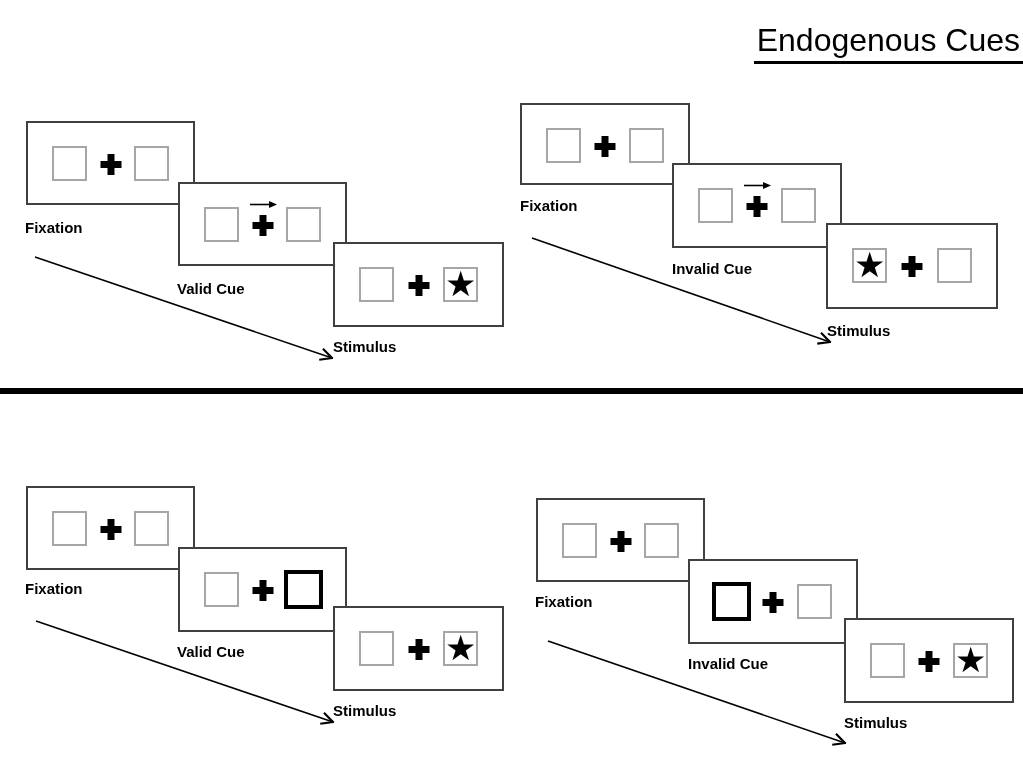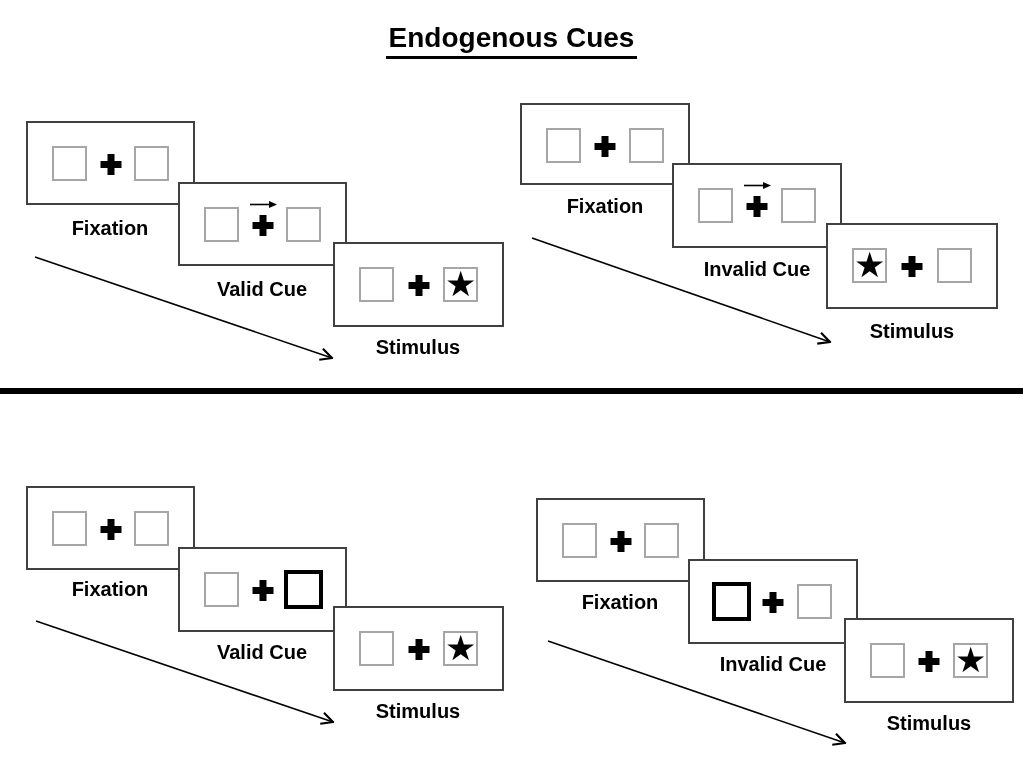--- a/index.html
+++ b/index.html
@@ -8,22 +8,22 @@
     --square_border:#a6a6a6;
     --bold_square_border:#000000;
     --divider:#000000;
   }
   html,body{margin:0;padding:0;background:#fff;}
   .page{
     position:relative;width:1023px;height:767px;background:#ffffff;
     font-family:"Liberation Sans",sans-serif;overflow:hidden;color:var(--ink);
   }
   .title{
-    position:absolute;left:0;width:100%;text-align:center;
-    font-size:28px;font-weight:bold;letter-spacing:0px;
+    position:absolute;left:0;width:100%;text-align:right;
+    font-size:32px;font-weight:normal;letter-spacing:0px;
   }
   .title span{display:inline-block;border-bottom:3px solid var(--ink);padding:0 3px 2px 3px;}
   .divider{position:absolute;left:0;top:388px;width:1023px;height:6px;background:var(--divider);}
   .panel{
     position:absolute;background:#ffffff;border:2px solid var(--panel_border);
     box-sizing:border-box;
   }
   .sq{
     position:absolute;top:23px;width:35px;height:35px;background:#ffffff;
     border:2px solid var(--square_border);box-sizing:border-box;text-align:center;
@@ -32,22 +32,22 @@
   .sq.r{right:24px;}
   .sq.bold{width:39px;height:39px;top:21px;border:4px solid var(--bold_square_border);}
   .sq.l.bold{left:22px;}
   .sq.r.bold{right:22px;}
   .sq.star{font-size:35px;line-height:29px;color:var(--ink);overflow:visible;}
   .plus{position:absolute;left:50%;top:31px;transform:translateX(-50%);width:21px;height:21px;}
   .plus::before{content:"";position:absolute;left:0;top:7px;width:21px;height:7px;background:var(--ink);}
   .plus::after{content:"";position:absolute;left:7px;top:0;width:7px;height:21px;background:var(--ink);}
   .cue{position:absolute;left:50%;transform:translateX(-50%);top:15px;}
   .plabel{
-    position:absolute;width:170px;text-align:center;
-    font-size:20px;font-weight:bold;line-height:24px;
+    position:absolute;width:170px;
+    font-size:15px;font-weight:bold;line-height:24px;
   }
   .tarrow{position:absolute;}
 </style>
 </head>
 <body>
 
 <div class="page" style="background: rgb(255, 255, 255);">
 
   <div class="title" style="top:22px">
     <span>Endogenous Cues</span>

